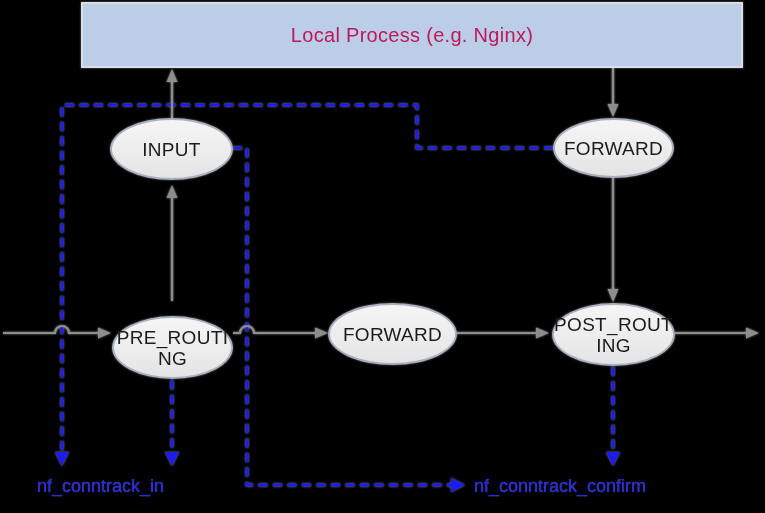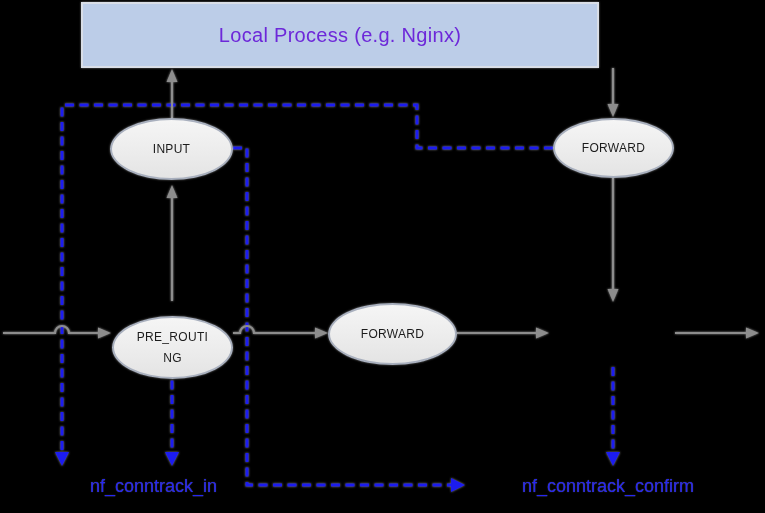--- a/index.html
+++ b/index.html
@@ -6,43 +6,43 @@
   .stage{
     position:relative;width:765px;height:513px;background:#000;overflow:hidden;
     font-family:"Liberation Sans","DejaVu Sans",sans-serif;
   }
   svg.wires{position:absolute;left:0;top:0;}
   .glow{filter:drop-shadow(0 0 1px rgba(255,255,255,0.55));}
   .gline{fill:none;stroke-width:2.2;}
   .bline{fill:none;stroke-width:3;stroke-dasharray:9 5.5;}
   .node{
     position:absolute;display:flex;flex-direction:column;align-items:center;justify-content:center;
-    text-align:center;color:#1c1c1c;font-size:12px;letter-spacing:0.3px;
+    text-align:center;color:#1c1c1c;font-size:19px;letter-spacing:0.3px;
   }
   .process{
-    left:81px;top:2px;width:518px;height:66px;
+    left:81px;top:2px;width:662px;height:66px;
     background:#bccde8;border:2px solid #d9dee7;box-sizing:border-box;
-    font-size:20px;color:#6d28d9;
+    font-size:20px;color:#be185d;
     box-shadow:0 0 2px rgba(255,255,255,0.45);
   }
   .ellipse{
     border-radius:50%;
     background:linear-gradient(180deg,#f5f5f5 0%,#ececec 55%,#e4e4e4 100%);
     border:2px solid #a9b0be;box-sizing:border-box;
     box-shadow:0 0 2px rgba(255,255,255,0.5);
     line-height:21px;
   }
   .el-input       {left:110px;top:118px;width:123px;height:62px;}
   .el-output      {left:553px;top:118px;width:121px;height:60px;}
   .el-prerouting  {left:112px;top:316px;width:121px;height:63px;}
   .el-forward     {left:328px;top:303px;width:129px;height:62px;}
   .el-postrouting {left:552px;top:303px;width:123px;height:63px;}
   .hook{
     position:absolute;top:474px;height:24px;line-height:24px;
-    font-size:18px;color:#2626f0;text-align:right;
+    font-size:18px;color:#2626f0;text-align:left;
     text-shadow:0 0 1px rgba(255,255,255,0.4);
   }
   .hook-in{left:37px;width:180px;}
   .hook-confirm{left:474px;width:220px;}
 </style>
 </head>
 <body>
 
 <div class="stage">
 
@@ -93,18 +93,22 @@
 
   <div class="node ellipse el-prerouting">
     <span>PRE_ROUTI</span>
     <span>NG</span>
   </div>
 
   <div class="node ellipse el-forward">
     <span>FORWARD</span>
   </div>
 
+  <div class="node ellipse el-postrouting">
+    <span>POST_ROUT</span>
+    <span>ING</span>
+  </div>
 
   <div class="hook hook-in">nf_conntrack_in</div>
 
   <div class="hook hook-confirm">nf_conntrack_confirm</div>
 
 </div>
 
 </body></html>

